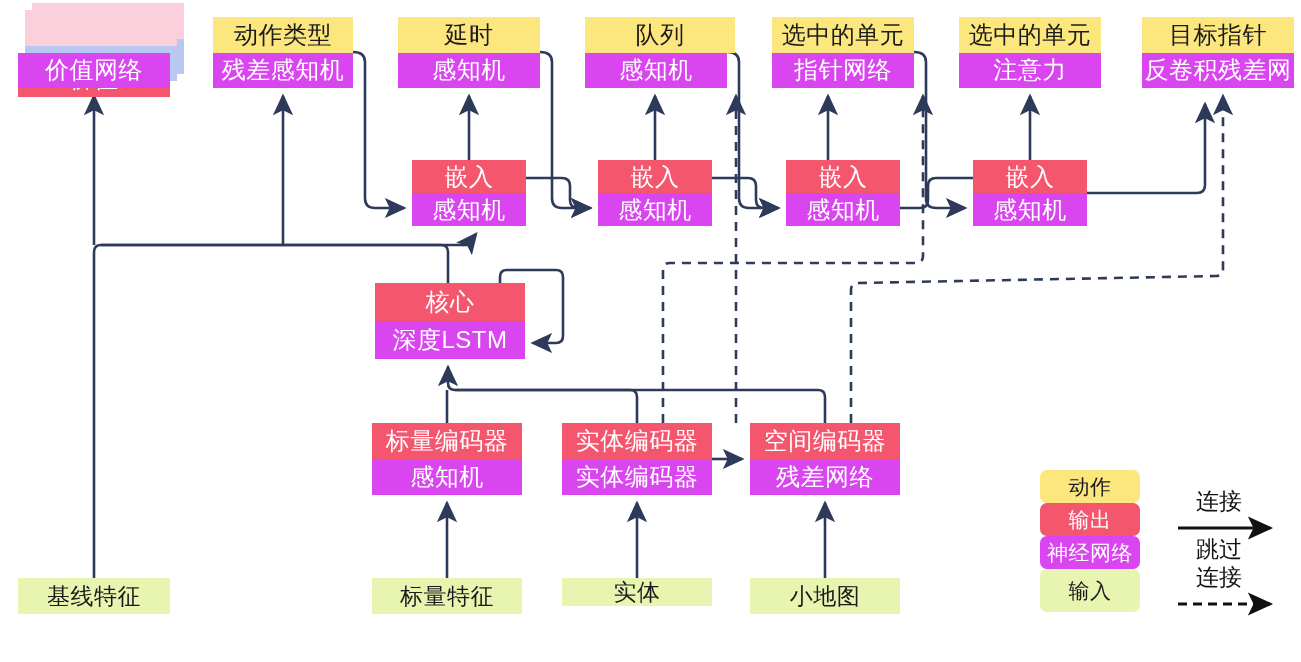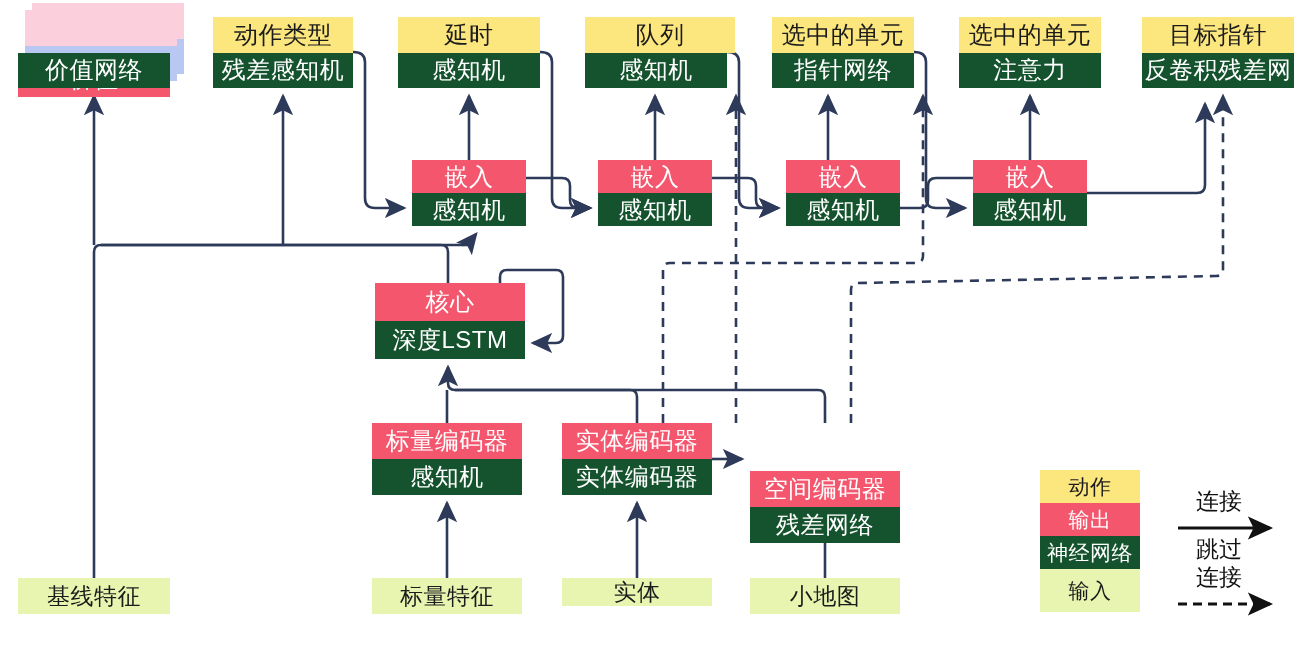--- a/index.html
+++ b/index.html
@@ -4,25 +4,25 @@
 <style>
   html,body{margin:0;padding:0;background:#ffffff;}
   body{width:1301px;height:662px;overflow:hidden;font-family:"Liberation Sans",sans-serif;}
   #stage{position:relative;width:1301px;height:662px;background:#fff;}
   svg#wires{position:absolute;left:0;top:0;width:1301px;height:662px;}
   .node{position:absolute;box-sizing:border-box;}
   .cell{display:flex;align-items:center;justify-content:center;text-align:center;
         white-space:nowrap;letter-spacing:.5px;}
   .c-action{background:#FCE67E;color:#1b1b1b;}
   .c-output{background:#F4566E;color:#ffffff;}
-  .c-nn{background:#14532d;color:#ffffff;}
+  .c-nn{background:#d946ef;color:#ffffff;}
   .c-input{background:#E8F5B0;color:#1b1b1b;}
   .shadow1,.shadow2{position:absolute;}
   .legend{position:absolute;}
-  .legend .cell{justify-content:center;}
+  .legend .cell{justify-content:center;border-radius:7px;}
   .legend-label{position:absolute;color:#111;white-space:nowrap;}
 </style>
 </head>
 <body>
 
 <div id="stage">
 
   <svg id="wires" viewBox="0 0 1301 662" xmlns="http://www.w3.org/2000/svg">
     <defs>
       <marker id="ah" markerWidth="9" markerHeight="9" refX="7.4" refY="4.5" orient="auto" markerUnits="strokeWidth">
@@ -143,21 +143,21 @@
         <div class="cell c-nn" style="position: absolute; left: 0px; top: 38px; width: 150px; height: 38px; font-size: 24px;">深度LSTM</div>
       </div>
       <div class="node" style="left: 372px; top: 423px; width: 150px; height: 72px;">
         <div class="cell c-output" style="position: absolute; left: 0px; top: 0px; width: 150px; height: 36px; font-size: 24px;">标量编码器</div>
         <div class="cell c-nn" style="position: absolute; left: 0px; top: 36px; width: 150px; height: 36px; font-size: 24px;">感知机</div>
       </div>
       <div class="node" style="left: 562px; top: 423px; width: 150px; height: 72px;">
         <div class="cell c-output" style="position: absolute; left: 0px; top: 0px; width: 150px; height: 36px; font-size: 24px;">实体编码器</div>
         <div class="cell c-nn" style="position: absolute; left: 0px; top: 36px; width: 150px; height: 36px; font-size: 24px;">实体编码器</div>
       </div>
-      <div class="node" style="left: 750px; top: 423px; width: 150px; height: 72px; margin-top: 48px;">
+      <div class="node" style="left: 750px; top: 423px; width: 150px; height: 72px;">
         <div class="cell c-output" style="position: absolute; left: 0px; top: 0px; width: 150px; height: 36px; font-size: 24px;">空间编码器</div>
         <div class="cell c-nn" style="position: absolute; left: 0px; top: 36px; width: 150px; height: 36px; font-size: 24px;">残差网络</div>
       </div>
     </div>
 
   <div id="inputs-layer">
       <div class="node cell c-input" style="left: 18px; top: 578px; width: 152px; height: 36px; font-size: 23px;">基线特征</div>
       <div class="node cell c-input" style="left: 372px; top: 578px; width: 150px; height: 36px; font-size: 23px;">标量特征</div>
       <div class="node cell c-input" style="left: 562px; top: 578px; width: 150px; height: 28px; font-size: 23px;">实体</div>
       <div class="node cell c-input" style="left: 750px; top: 578px; width: 150px; height: 36px; font-size: 23px;">小地图</div>

